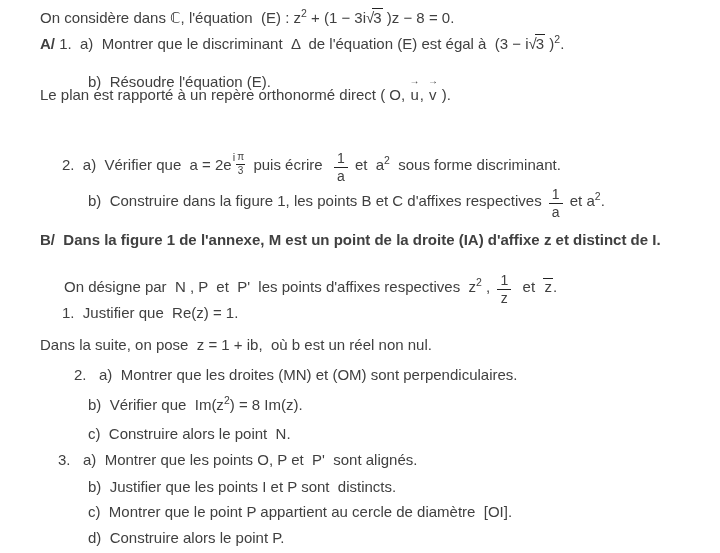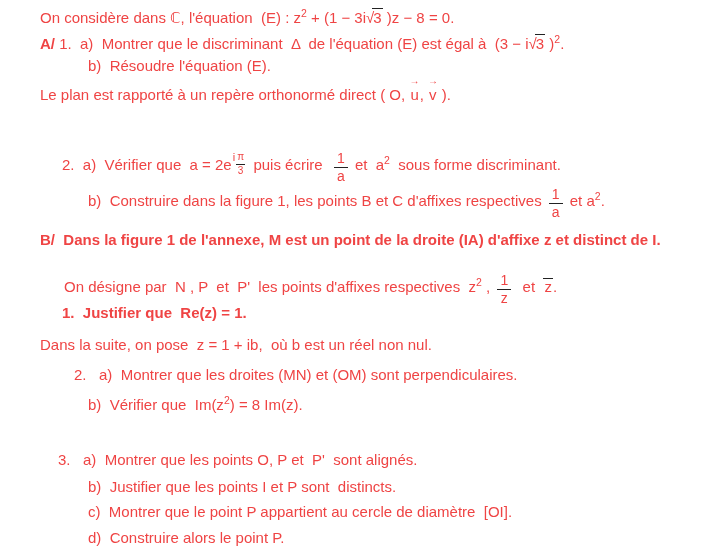--- a/index.html
+++ b/index.html
@@ -2,21 +2,21 @@
 <html><head>
 <meta charset="utf-8">
 <style>
   html,body{margin:0;padding:0;background:#ffffff;}
   .page{
     position:relative;
     width:720px;height:553px;
     background:#ffffff;
     font-family:"Liberation Sans","DejaVu Sans",sans-serif;
     font-size:15px;
-    color:#ef4444;
+    color:#404040;
     overflow:hidden;
   }
   .line{
     position:absolute;
     white-space:pre;
     line-height:19px;
   }
   .bold{font-weight:bold;}
   .line-bold{font-weight:bold;}
   sup.s{
@@ -74,28 +74,28 @@
   
   .zbar{
     display:inline-block;
     border-top:1.4px solid #222;
     line-height:1.1;
     padding:0 1px;
   }
   
   .l1{left:40px;top:8px;}
   .l2{left:40px;top:34px;}
-  .l3{left:88px;top:56px;}
+  .l3{left:88px;top:72px;}
   .l4{left:40px;top:85px;}
   .l5{left:40px;top:109px;}
   .l6{left:62px;top:150px;}
   .l7{left:88px;top:186px;}
   .l8{left:40px;top:218px;margin-top:12px;}
   .l9{left:64px;top:272px;}
-  .l10{left:62px;top:303px;font-weight:bold;}
+  .l10{left:62px;top:303px;}
   .l11{left:40px;top:335px;}
   .l12{left:74px;top:365px;}
   .l13{left:88px;top:395px;}
   .l14{left:88px;top:424px;}
   .l15{left:58px;top:450px;}
   .l16{left:88px;top:477px;}
   .l17{left:88px;top:502px;}
   .l18{left:88px;top:528px;}
 </style>
 </head>
@@ -121,20 +121,21 @@
   <div class="line l9"><span>On désigne par  N , P  et  P'  les points d'affixes respectives  z</span><sup class="s">2</sup><span> , </span><span class="frac"><span class="num">1</span><span class="den">z</span></span><span>  et  </span><span class="zbar">z</span><span>.</span></div>
 
   <div class="line l10"><span>1.  Justifier que  Re(z) = 1.</span></div>
 
   <div class="line l11"><span>Dans la suite, on pose  z = 1 + ib,  où b est un réel non nul.</span></div>
 
   <div class="line l12"><span>2.   a)  Montrer que les droites (MN) et (OM) sont perpendiculaires.</span></div>
 
   <div class="line l13"><span>b)  Vérifier que  Im(z</span><sup class="s">2</sup><span>) = 8 Im(z).</span></div>
 
+  <div class="line l14"><span>c)  Construire alors le point  N.</span></div>
 
   <div class="line l15"><span>3.   a)  Montrer que les points O, P et  P'  sont alignés.</span></div>
 
   <div class="line l16"><span>b)  Justifier que les points I et P sont  distincts.</span></div>
 
   <div class="line l18"><span>d)  Construire alors le point P.</span></div>
 
   <div class="line l17"><span>c)  Montrer que le point P appartient au cercle de diamètre  [OI].</span></div>
 
 </div>

